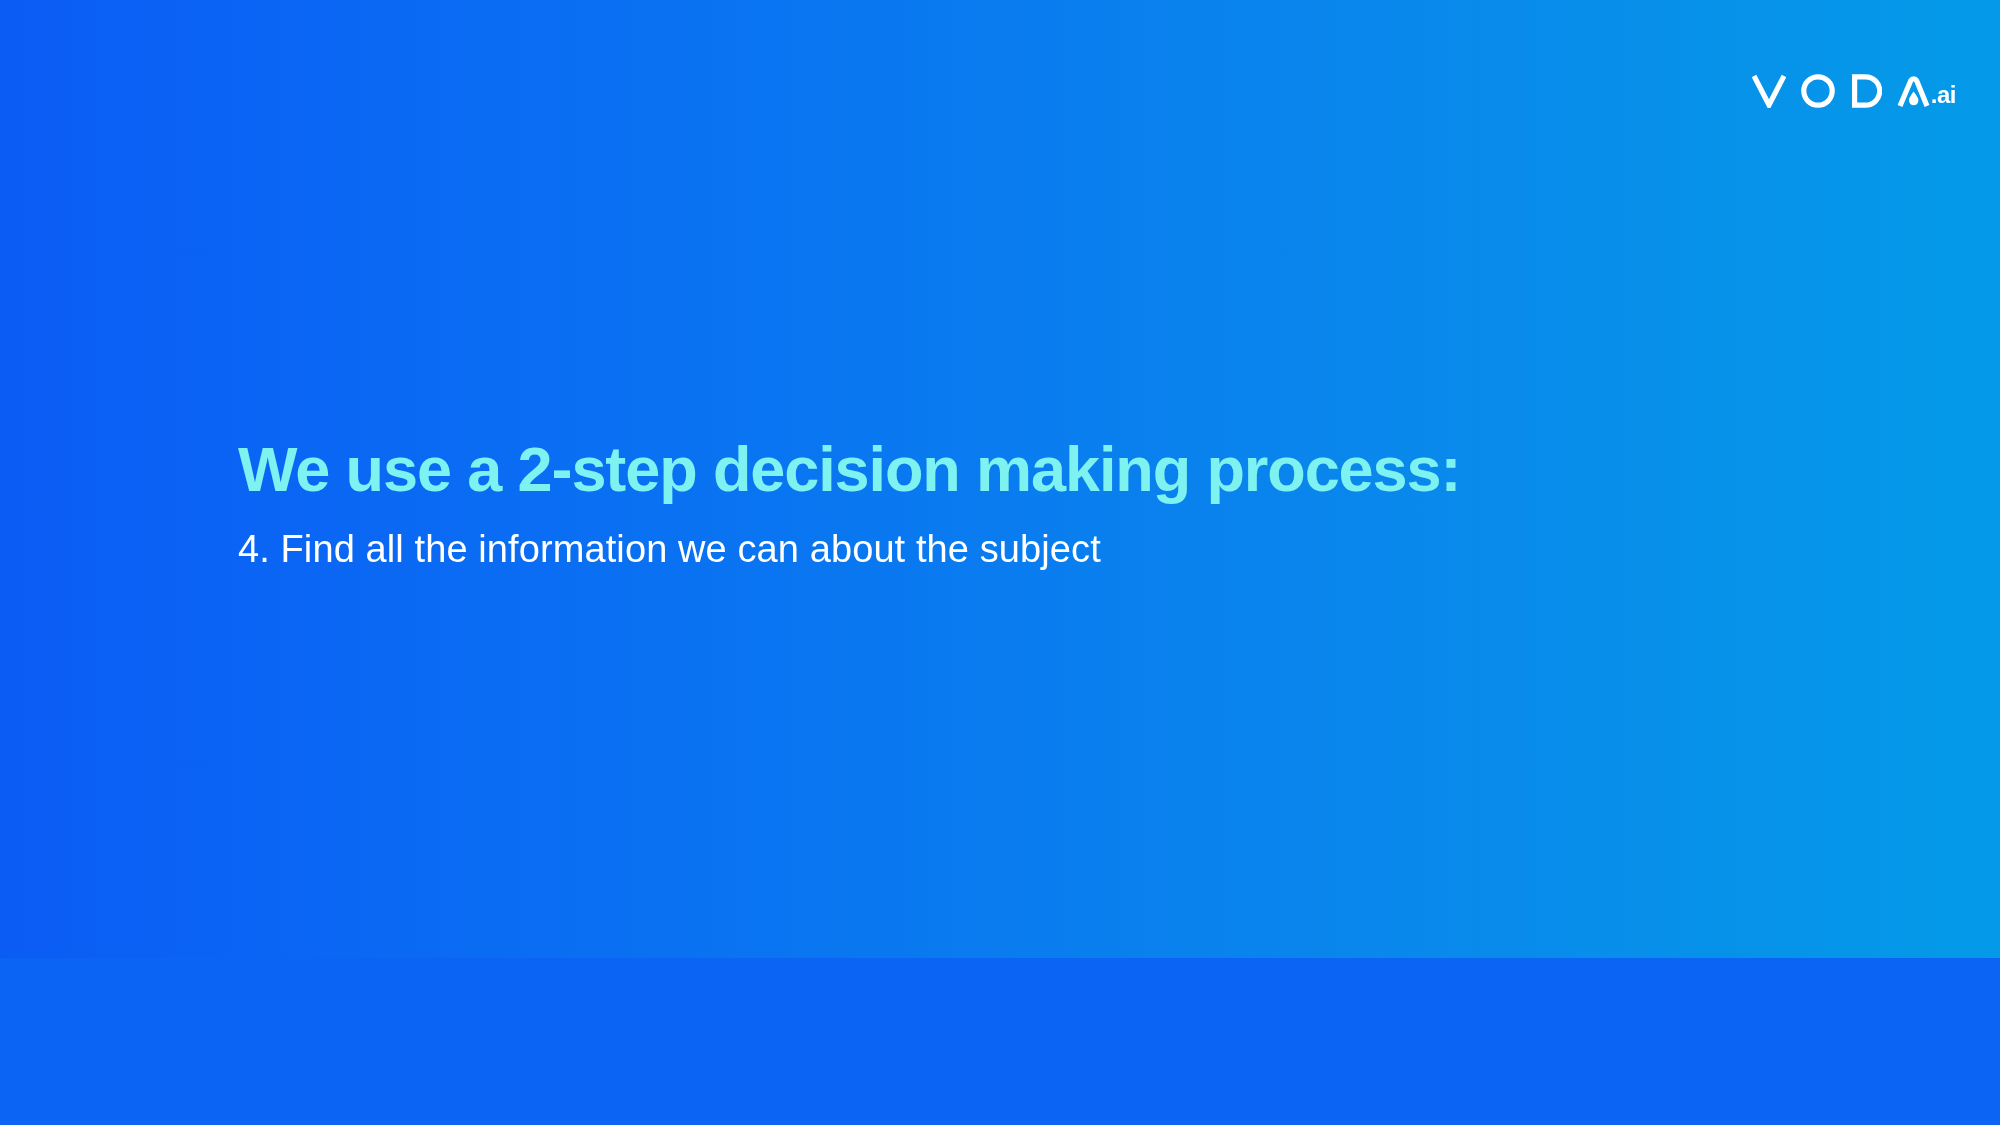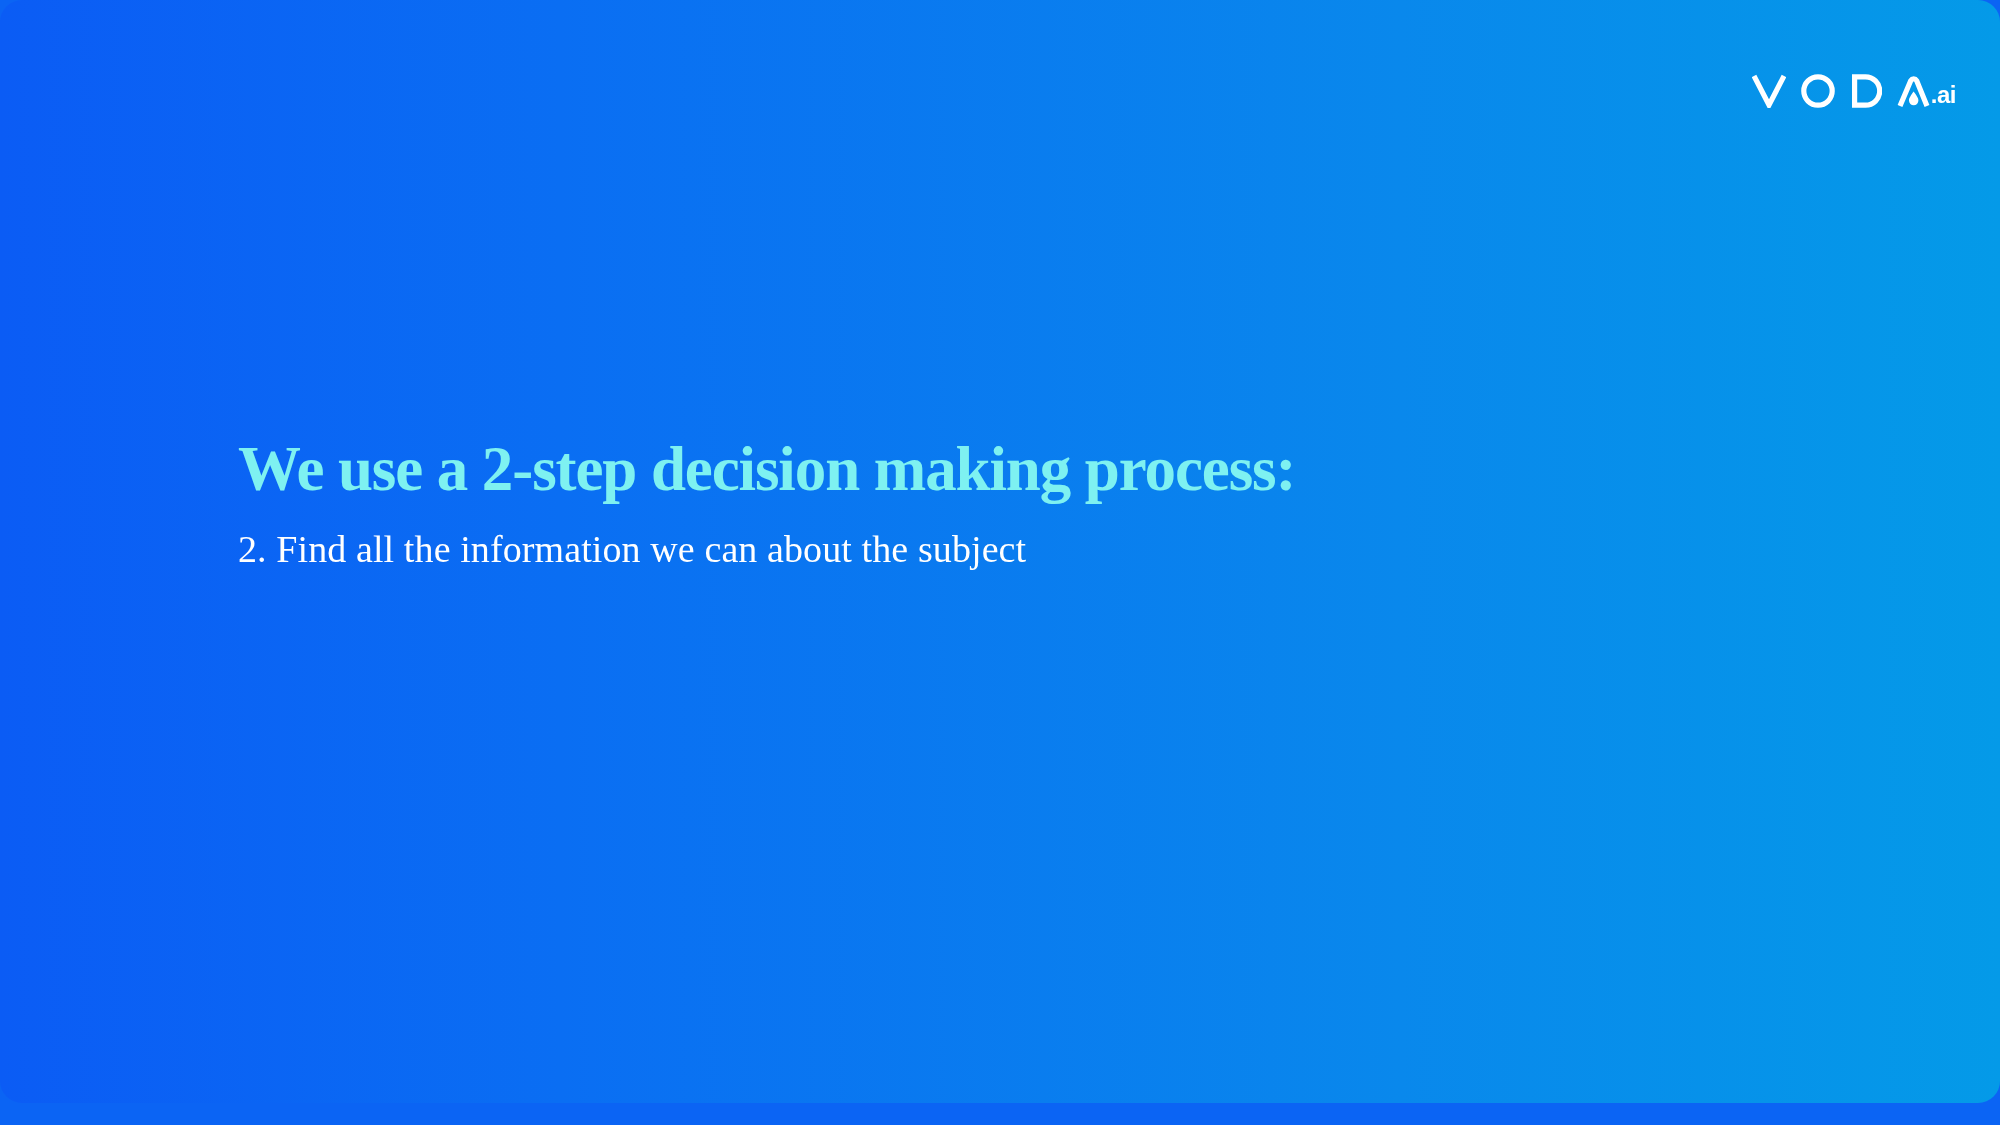--- a/index.html
+++ b/index.html
@@ -10,24 +10,23 @@
     width: 2000px;
     height: 1125px;
     overflow: hidden;
     font-family: "Liberation Sans", sans-serif;
     background: #0b64f4;
   }
 
   #slide {
     position: relative;
     width: 2000px;
-    height: 1103px;
+    height: 958px;
     background: linear-gradient(90deg, #0b5cf5 0%, #0a6ef3 28%, #0988ec 70%, #049ae8 100%);
     overflow: hidden;
-    border-radius: 22px;
   }
 
   
   #logo {
     position: absolute;
     top: 62px;
     right: 44px;
     display: flex;
     align-items: flex-end;
     height: 46px;
@@ -53,21 +52,20 @@
     margin-left: 1px;
     margin-bottom: 1px;
   }
 
   
   #content {
     position: absolute;
     left: 238px;
     top: 432px;
     width: 1620px;
-    font-family: Liberation Serif, serif;
   }
 
   #headline {
     margin: 0 0 12px 0;
     font-size: 63px;
     font-weight: bold;
     line-height: 1.18;
     letter-spacing: -1.1px;
     color: #7ef1f1;
     white-space: nowrap;
@@ -116,18 +114,18 @@
 
     </div>
     <span class="suffix">.ai</span>
   </div>
 
   <div id="content">
 
     <h1 id="headline">We use a 2-step decision making process:</h1>
 
     <ul id="bullets">
-      <li>2. Find all the information we can about the subject</li>
+      <li>4. Find all the information we can about the subject</li>
     </ul>
 
   </div>
 
 </div>
 
 </body></html>

